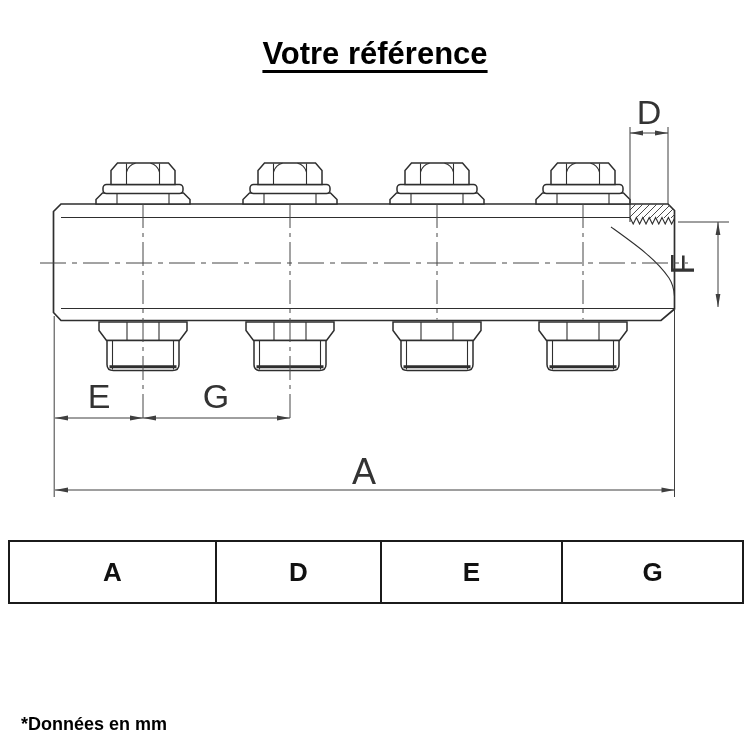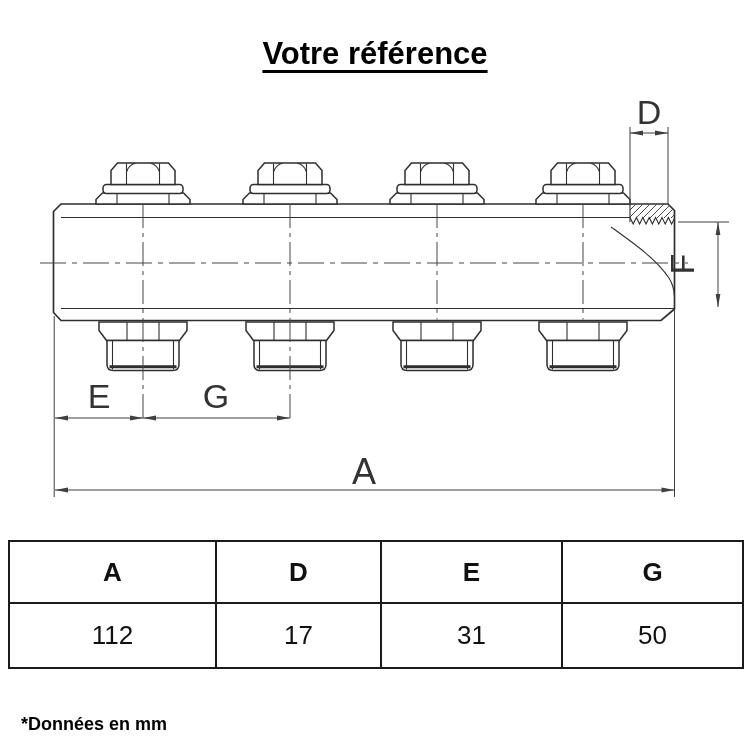--- a/index.html
+++ b/index.html
@@ -153,24 +153,18 @@
         <col style="width:181px">
         <col style="width:181px">
     </colgroup>
     <tbody>
         <tr class="hdr">
       <td>A</td>
       <td>D</td>
       <td>E</td>
       <td>G</td>
     </tr>
-    <tr class="val">
-      <td>112</td>
-      <td>17</td>
-      <td>31</td>
-      <td>50</td>
-    </tr>
   </tbody>
     </table>
 
   <div class="footnote">*Données en mm</div>
 
 </div>
 
 </body></html>

